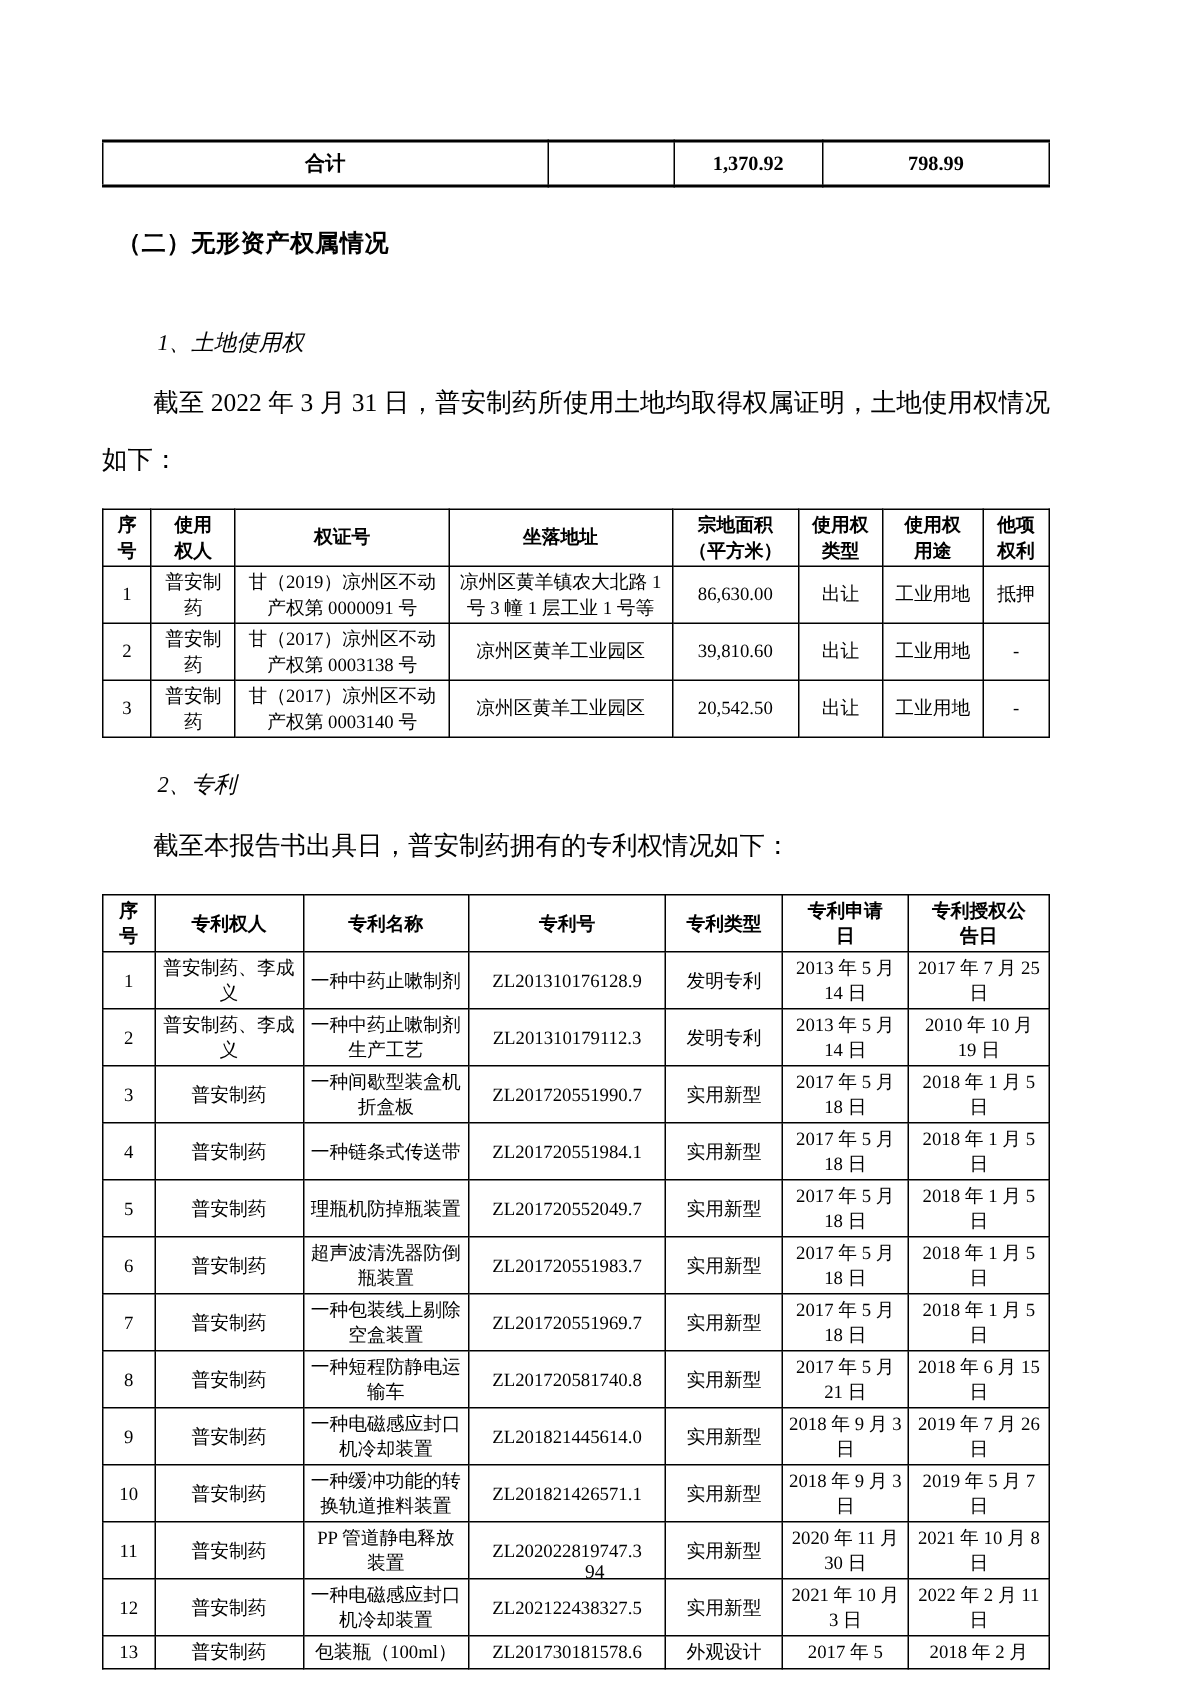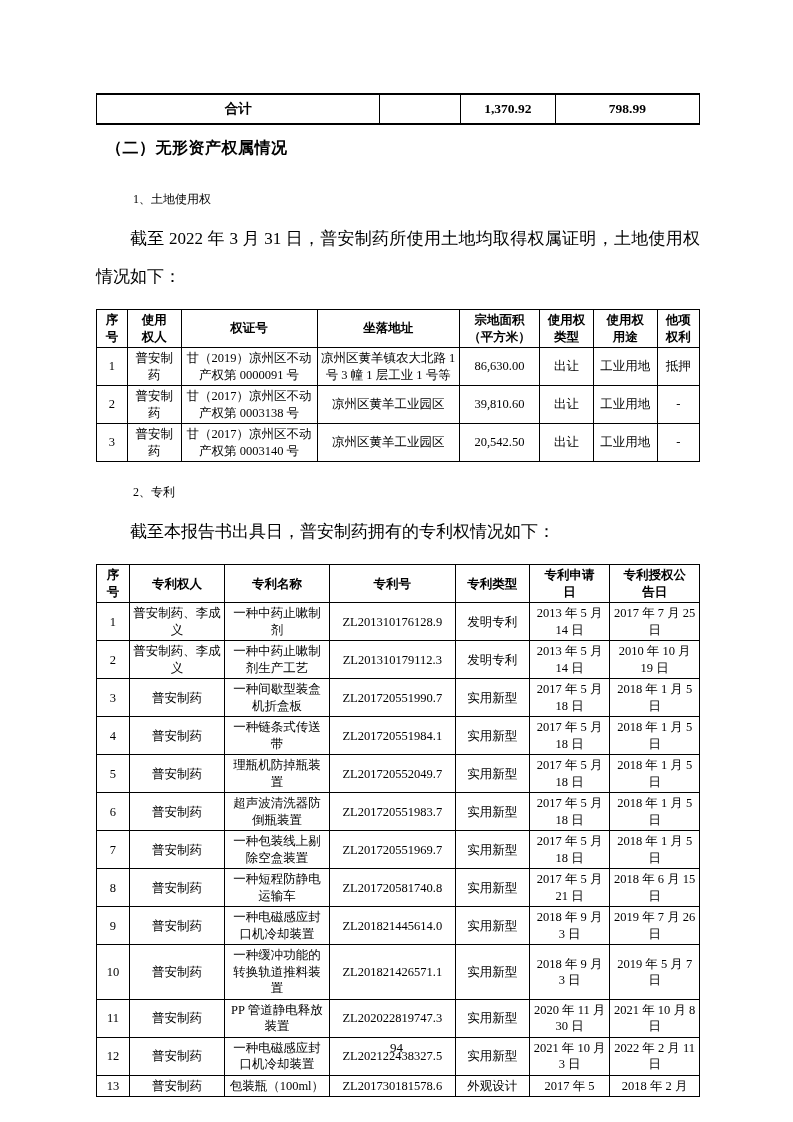--- a/index.html
+++ b/index.html
@@ -5,39 +5,39 @@
   * { margin: 0; padding: 0; box-sizing: border-box; }
   html, body { background: #ffffff; }
   body {
     width: 793px; height: 1122px;
     font-family: "Liberation Serif", serif;
     color: #000;
     position: relative;
     overflow: hidden;
   }
   .page { position: absolute; inset: 0; background: #fff; }
-  .content { padding: 93px 93px 0 96px; }
+  .content { padding: 93px 93px 0 68px; }
 
   table { border-collapse: collapse; width: 100%; table-layout: fixed; }
 
   
   .summary-table { border-top: 2.5px solid #000; border-bottom: 2px solid #000; }
   .summary-table td {
     border-left: 1px solid #000; border-right: 1px solid #000;
     font-size: 13.5px; font-weight: bold; padding: 5px 8px; line-height: 1.3;
   }
   .summary-table .c { text-align: center; }
   .summary-table .r { text-align: center; }
 
   .section-heading {
     font-size: 16px; font-weight: bold;
-    margin: 13px 0 0 10px;
+    margin: 27px 0 0 10px;
     letter-spacing: 0.5px;
   }
-  .sub-title { font-size: 12px; margin: 32px 0 0 37px; }
+  .sub-title { font-size: 15px; margin: 46px 0 0 37px; font-style: italic; }
   .para {
     font-size: 17px; line-height: 2.25; text-indent: 2em;
     margin-top: 12px; text-align: justify;
   }
 
   .doc-table { margin-top: 13px; border: 1.5px solid #000; }
   .doc-table th, .doc-table td {
     border: 1px solid #000;
     font-size: 12.5px; line-height: 1.32;
     padding: 2px 3px;

